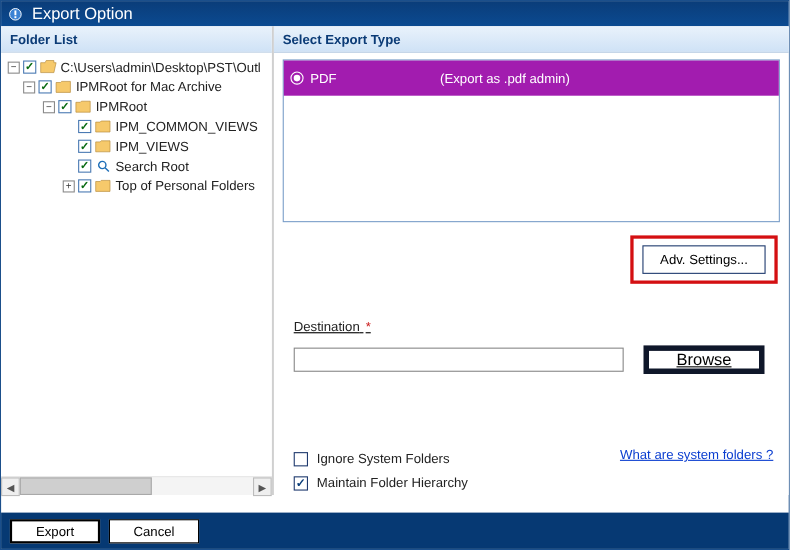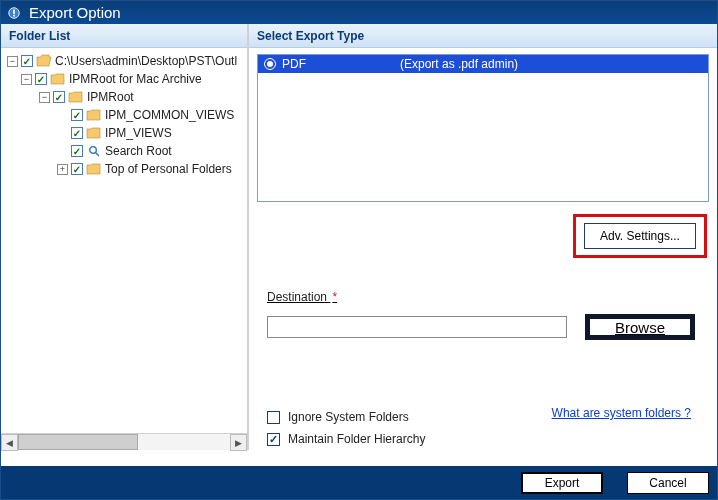--- a/index.html
+++ b/index.html
@@ -31,43 +31,43 @@
 .indent2 { padding-left: 38px;}
 .indent3 { padding-left: 56px;}
 .hscrollbar { height:17px; display:flex; border-top:1px solid #d0d0d0; }
 .hscrollbar .arrow { width:17px; height:17px; background:#efefef; border:1px solid #bcbcbc; display:flex; align-items:center; justify-content:center; font-size:9px; color:#555; cursor:pointer;}
 .hscrollbar .track { flex:1; background:#f4f4f4; position:relative;}
 .hscrollbar .thumb { position:absolute; left:0; top:0; height:100%; width:120px; background:#cfcfcf; border:1px solid #a9a9a9;}
 
 .right-pane { flex:1; display:flex; flex-direction:column; position:relative;}
 
 .export-list { margin: 6px 8px 12px 8px; border:1px solid #7a9ec9; background:#fff; height: 148px; }
-.export-row { height:18px; display:flex; align-items:center; background:#1d4ed8; color:#fff; font-size:12px;}
+.export-row { height:32px; display:flex; align-items:center; background:#a21caf; color:#fff; font-size:12px;}
 .export-row .radio { width:12px; height:12px; border-radius:50%; border:1px solid #fff; margin:0 6px; display:flex; align-items:center; justify-content:center;}
 .export-row .radio::after { content:""; width:6px; height:6px; background:#fff; border-radius:50%; }
 .export-col-name { width: 118px; }
 .export-col-desc { flex:1; }
 
 .adv-wrap { display:flex; justify-content:flex-end; margin: 0 10px;}
 .adv-highlight { border:3px solid #d40f12; padding:6px 8px;}
 .adv-btn { width:112px; height:26px; border:1px solid #1f3a6e; background:#fff; font-size:12px; color:#000; cursor:pointer;}
 
 .dest-section { margin: 32px 10px 0 18px; text-decoration: underline;}
 .dest-label { font-size:12px; color:#222; }
 .dest-label .req { color:#c22; margin-left:2px;}
 .dest-row { display:flex; align-items:center; gap:18px; margin-top:10px;}
 .dest-input { width:300px; height:22px; border:1px solid #888; background:#fff; font-size:12px; padding: 0 4px;}
 .browse-btn { width:110px; height:26px; border:5px solid #0f172a; background:#fff; font-size:15px; cursor:pointer;text-align:center;}
 
 .opts-section { margin: 66px 10px 0 18px; font-size:12px; color:#222;}
 .opt-row { display:flex; align-items:center; height:22px;}
 .opt-cb { width:13px; height:13px; border:1px solid #1f3a6e; background:#fff; display:inline-flex; align-items:center; justify-content:center; margin-right:8px; cursor:pointer; color:#0a3d79; font-size:11px; font-weight:bold;}
-.sys-link { position:absolute; right:16px; color:#0a3dd0; text-decoration:underline; font-size:12px; cursor:pointer;}
-
-.footer { height:34px; background:#063973; display:flex; align-items:center; justify-content:flex-end; padding:0 8px; gap:24px;margin-top:16px;}
+.sys-link { position:absolute; right:4px; color:#0a3dd0; text-decoration:underline; font-size:12px; cursor:pointer;}
+
+.footer { height:34px; background:#063973; display:flex; align-items:center; padding:0 8px; gap:8px;margin-top:16px;}
 .footer button { width:82px; height:22px; background:#fff; border:1px solid #000; font-size:12px; cursor:pointer;}
 .footer .export-btn { border:2px solid #000;}
 </style>
 </head>
 <body>
 
 <div class="window">
 
   <div class="titlebar">
     <span class="app-icon">

